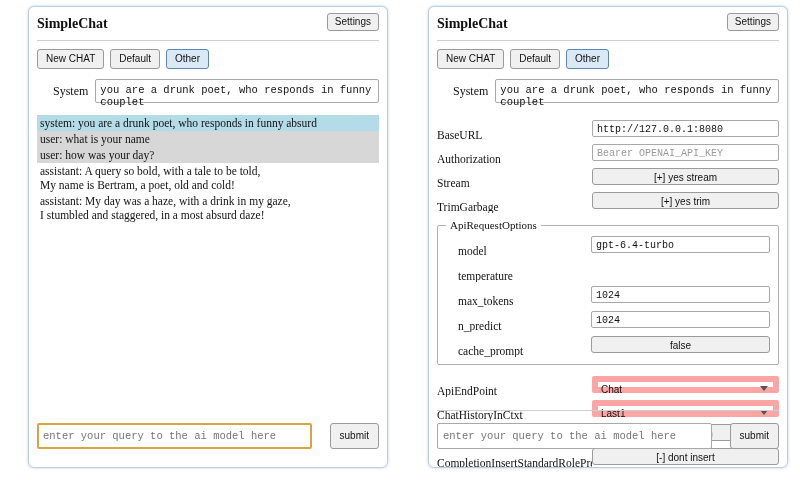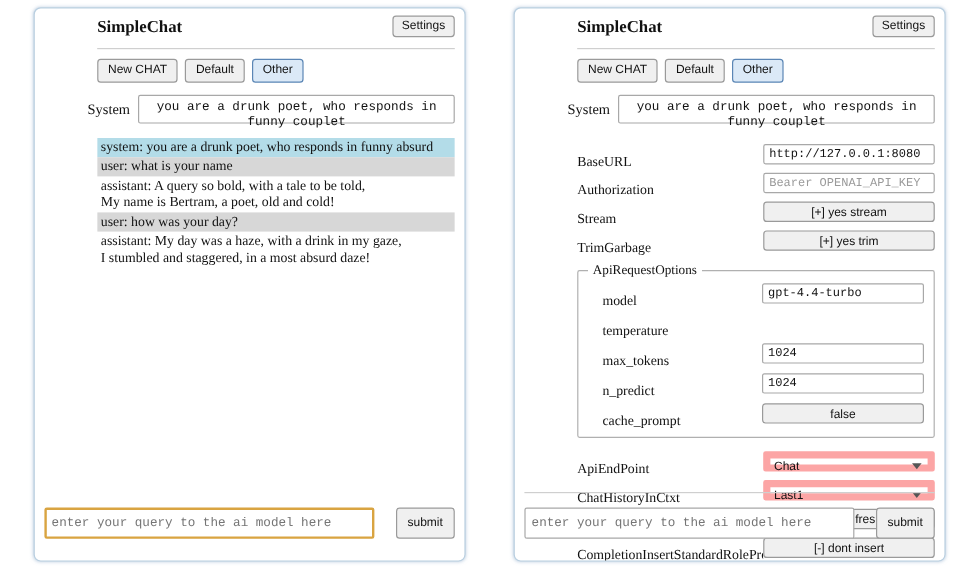--- a/index.html
+++ b/index.html
@@ -21,21 +21,20 @@
     position: absolute;
     top: 6px;
     width: 360px;
     height: 462px;
     background: #ffffff;
     border: 1px solid #b9cfe0;
     border-radius: 6px;
     box-shadow: 0 0 3px rgba(140,170,200,0.55);
     box-sizing: border-box;
     overflow: hidden;
-    padding-left: 44px;
   }
   .panel.left { left: 28px; }
   .panel.right { left: 428px; }
 
   .titlebar {
     position: relative;
     height: 22px;
     margin: 8px 8px 0 8px;
     border-bottom: 1px solid #cfcfcf;
     padding-bottom: 3px;
@@ -78,25 +77,24 @@
     padding: 3px 8px;
     line-height: 12px;
     cursor: pointer;
   }
   .tab-btn.active {
     background: #dbe9f7;
     border: 1px solid #5b86b5;
   }
 
   .sysrow {
-    margin: 10px 8px 0 0;
+    margin: 10px 8px 0 24px;
     display: flex;
     align-items: center;
     gap: 7px;
-    text-align: center;
   }
   .sys-label {
     font-family: "Liberation Serif", serif;
     font-size: 12px;
     color: #111;
     white-space: nowrap;
   }
   .sys-input {
     flex: 1;
     font-family: "Liberation Mono", monospace;
@@ -284,23 +282,23 @@
     </div>
 
     <div class="sysrow">
       <div class="sys-label">System</div>
       <div class="sys-input">you are a drunk poet, who responds in funny couplet</div>
     </div>
 
     <div class="chat-area">
       <div class="chat-msg system">system: you are a drunk poet, who responds in funny absurd</div>
       <div class="chat-msg user">user: what is your name</div>
+      <div class="chat-msg user">user: how was your day?</div>
       <div class="chat-msg assistant">assistant: A query so bold, with a tale to be told,
 My name is Bertram, a poet, old and cold!</div>
-      <div class="chat-msg user">user: how was your day?</div>
       <div class="chat-msg assistant">assistant: My day was a haze, with a drink in my gaze,
 I stumbled and staggered, in a most absurd daze!</div>
     </div>
 
     <div class="query-row">
       <input class="query-input focused" type="text" placeholder="enter your query to the ai model here" style="">
       <div class="submit-btn">submit</div>
     </div>
   </div>
 
@@ -351,21 +349,21 @@
           <div class="btn-ctl">[+] yes trim</div>
         </div>
       </div>
 
       <fieldset class="group">
         <legend>ApiRequestOptions</legend>
 
         <div class="frow">
           <div class="flabel">model</div>
           <div class="fctl">
-            <div class="text-ctl">gpt-4.4-turbo</div>
+            <div class="text-ctl">gpt-6.4-turbo</div>
           </div>
         </div>
 
         <div class="frow">
           <div class="flabel">temperature</div>
         </div>
 
         <div class="frow">
           <div class="flabel">max_tokens</div>
           <div class="fctl">

